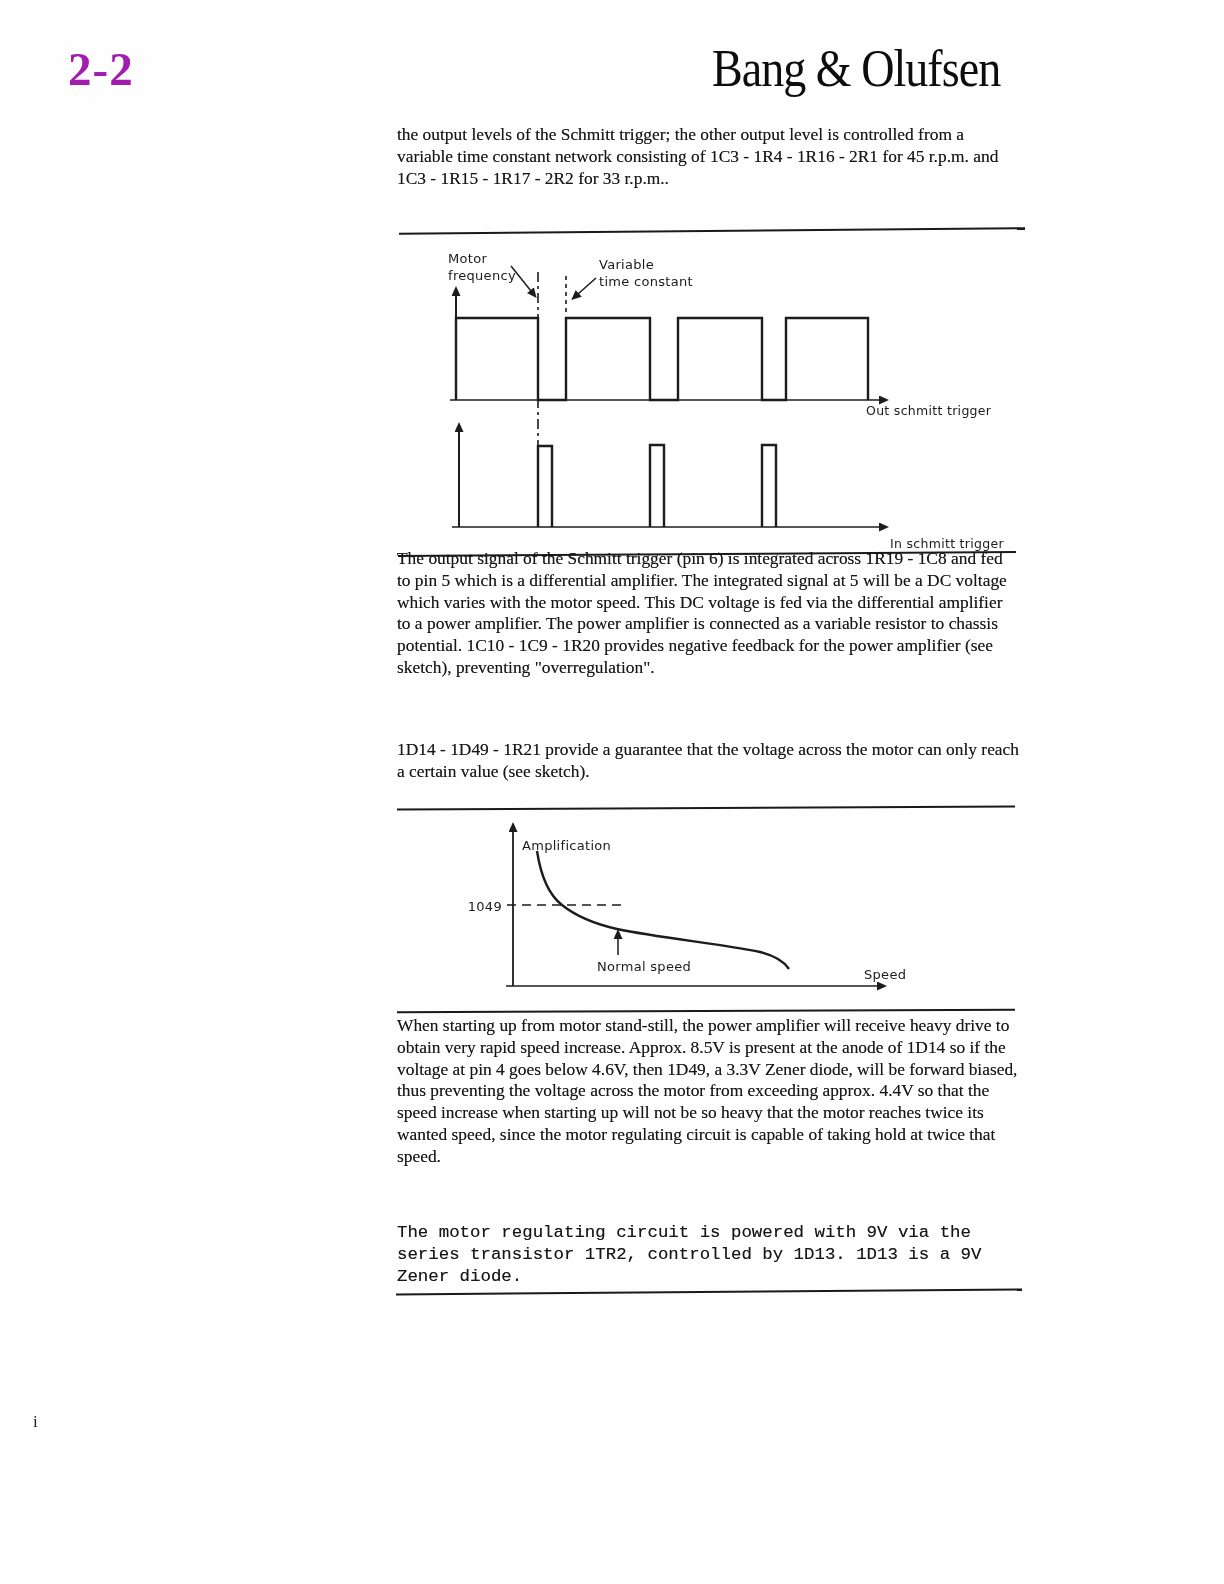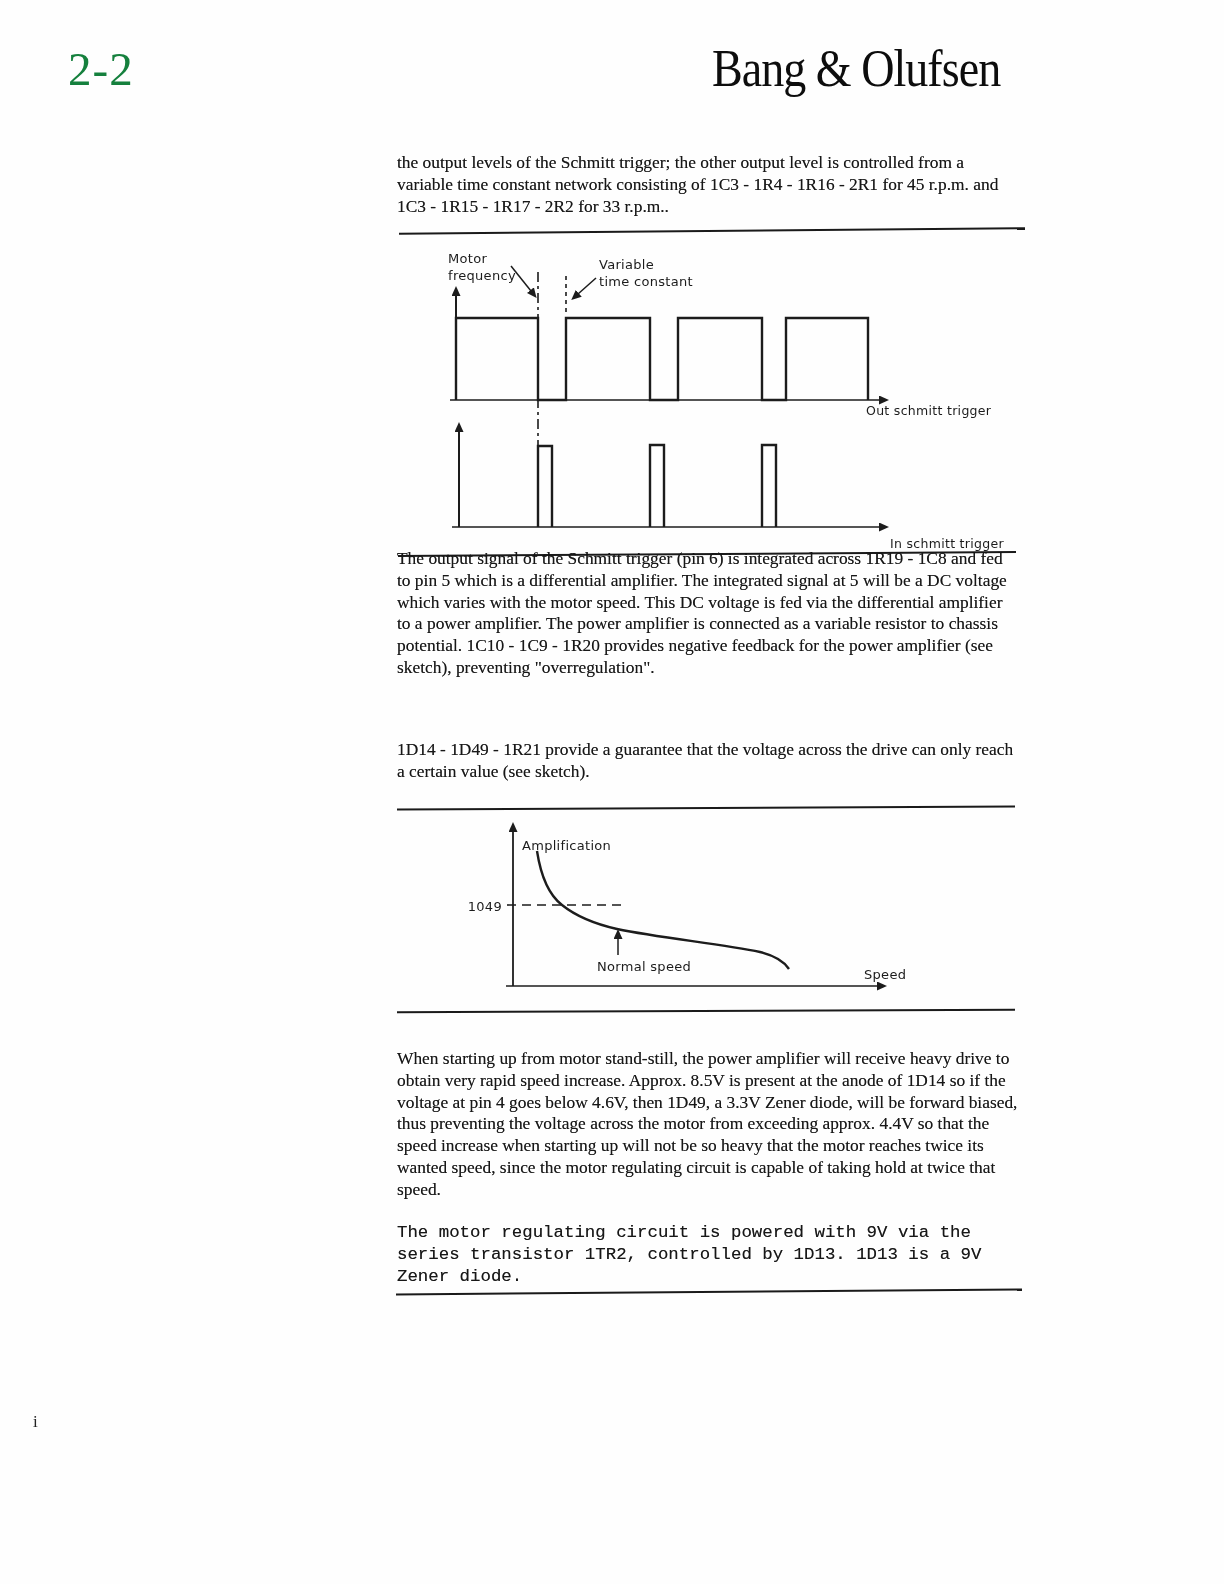--- a/index.html
+++ b/index.html
@@ -1,36 +1,36 @@
 <!DOCTYPE html>
 <html><head>
 <meta charset="utf-8">
 <style>
   html,body{margin:0;padding:0;}
   body{
     width:1224px;height:1584px;position:relative;background:#fefefe;
     font-family:"Liberation Serif", serif;color:#161616;overflow:hidden;
   }
   .page-number{
-    position:absolute;left:68px;top:42px;font-size:47px;font-weight:400;
-    letter-spacing:1px;color:#15803d;
+    position:absolute;left:68px;top:42px;font-size:47px;font-weight:700;
+    letter-spacing:1px;color:#a21caf;
   }
   .brand{
     position:absolute;left:712px;top:38px;font-size:47px;font-weight:400;
     letter-spacing:-1px;color:#0d0d0d;transform:scale(0.98,1.12);
     transform-origin:left top;white-space:nowrap;
   }
   .para{
     position:absolute;left:397px;width:622px;font-size:17.4px;line-height:21.8px;
     color:#171717;text-shadow:0 0 .5px rgba(0,0,0,.5);
   }
-  #p1{top:152px;}
+  #p1{top:124px;}
   #p2{top:548px;}
   #p3{top:739px;}
-  #p4{top:1048px;}
+  #p4{top:1015px;}
   #p5{top:1222px;font-family:Liberation Mono, monospace;}
   .rule{position:absolute;height:2.4px;background:#1a1a1a;}
   #rule1{left:399px;top:230px;width:626px;transform:rotate(-0.5deg);}
   #rule2{left:398px;top:553px;width:618px;transform:rotate(-0.35deg);}
   #rule3{left:397px;top:807px;width:618px;transform:rotate(-0.3deg);}
   #rule4{left:397px;top:1010px;width:618px;transform:rotate(-0.25deg);}
   #rule5{left:396px;top:1291px;width:626px;transform:rotate(-0.45deg);}
   svg{position:absolute;overflow:visible;}
   #fig-waveforms{left:395px;top:238px;}
   #fig-amplification{left:395px;top:812px;}
@@ -88,21 +88,21 @@
     <line class="stroke" x1="459" y1="527" x2="459" y2="431" stroke-width="2" marker-end="url(#ah1)"></line>
     <line class="stroke" x1="452" y1="527" x2="880" y2="527" stroke-width="1.6" marker-end="url(#ah1)"></line>
     <path class="stroke" stroke-width="2.4" d="M538,527 L538,446 L552,446 L552,527 M650,527 L650,445 L664,445 L664,527 M762,527 L762,445 L776,445 L776,527"></path>
     <text class="diag-label-sm" x="890" y="548">In schmitt trigger</text>
   </g>
 </svg>
 
 <div class="rule" id="rule2"></div>
 
 <div class="para" id="p2">The output signal of the Schmitt trigger (pin 6) is integrated across 1R19 - 1C8 and fed to pin 5 which is a differential amplifier. The integrated signal at 5 will be a DC voltage which varies with the motor speed. This DC voltage is fed via the differential amplifier to a power amplifier. The power amplifier is connected as a variable resistor to chassis potential. 1C10 - 1C9 - 1R20 provides negative feedback for the power amplifier (see sketch), preventing "overregulation".</div>
-<div class="para" id="p3">1D14 - 1D49 - 1R21 provide a guarantee that the voltage across the drive can only reach a certain value (see sketch).</div>
+<div class="para" id="p3">1D14 - 1D49 - 1R21 provide a guarantee that the voltage across the motor can only reach a certain value (see sketch).</div>
 
 <div class="rule" id="rule3"></div>
 
 <svg id="fig-amplification" width="628" height="200" viewBox="395 812 628 200" xmlns="http://www.w3.org/2000/svg">
   <defs>
     <marker id="ah2" markerWidth="11" markerHeight="9" refX="1" refY="4.5" orient="auto" markerUnits="userSpaceOnUse">
       <path d="M0,0 L10,4.5 L0,9 z" fill="#1c1c1c"></path>
     </marker>
   </defs>
 

